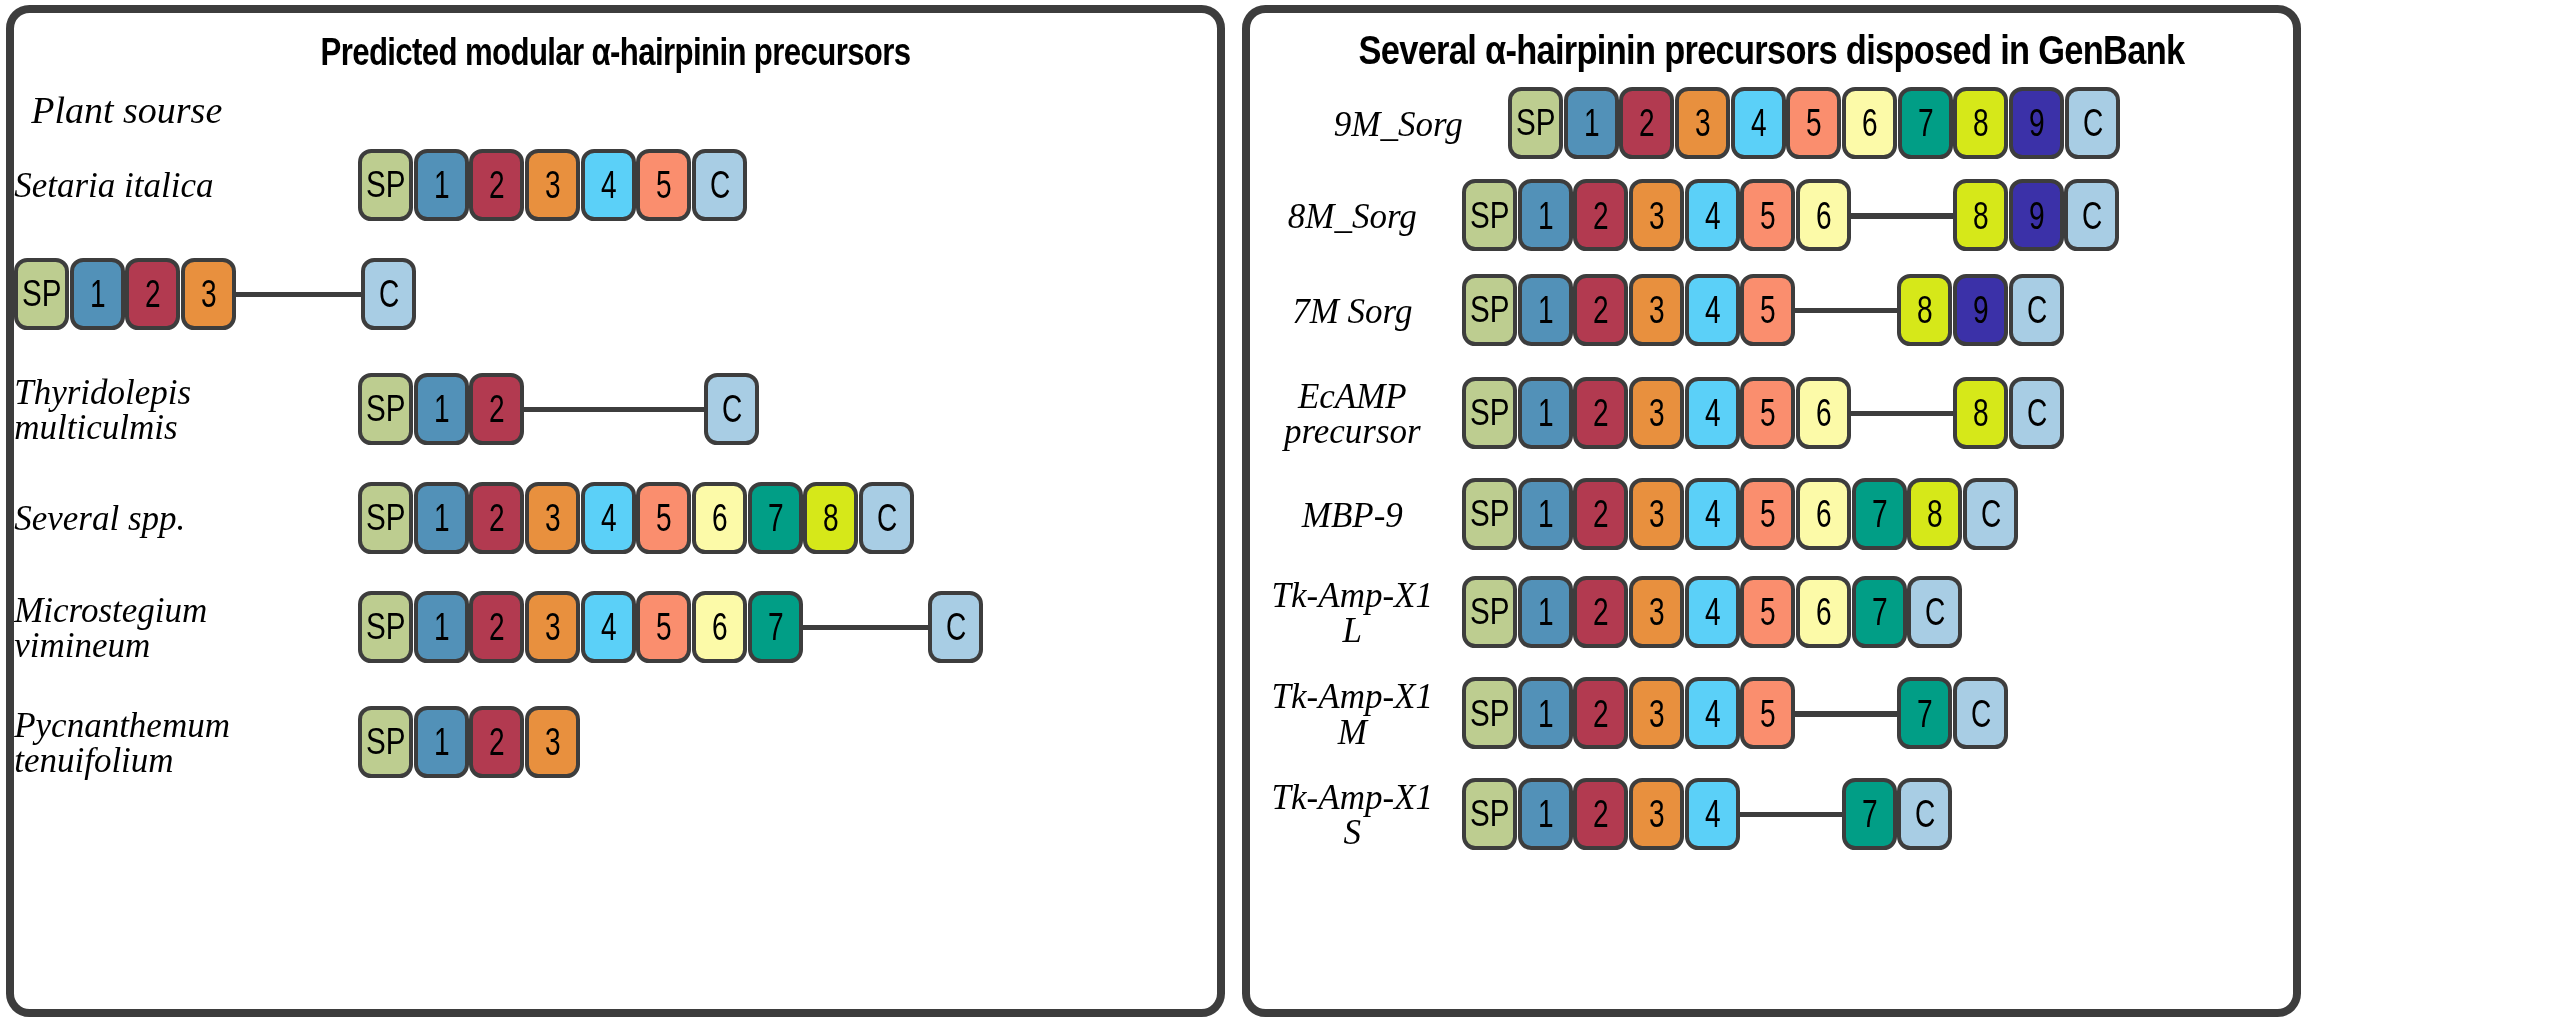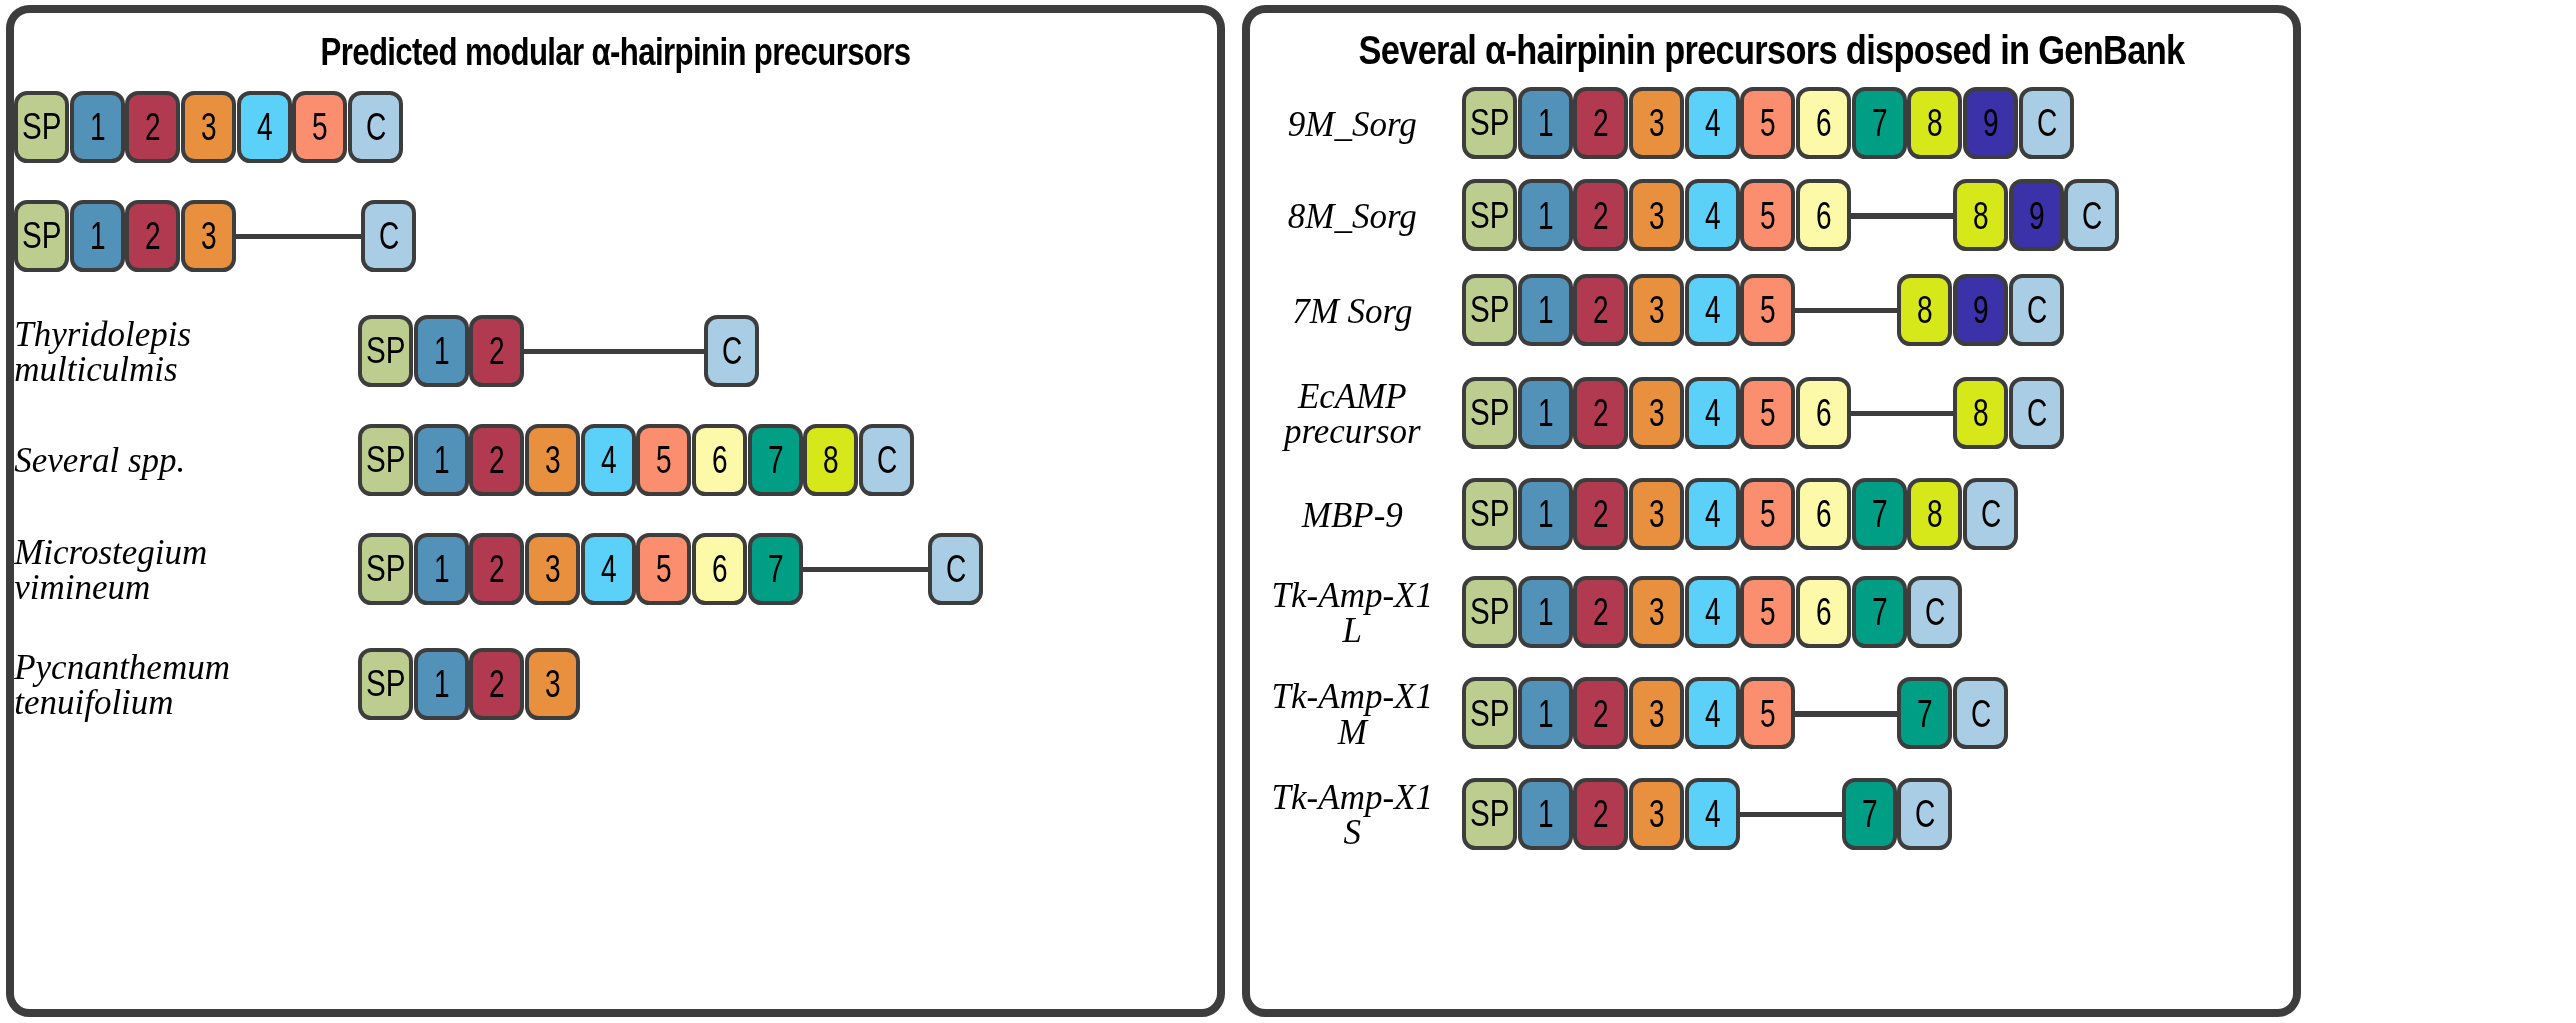--- a/index.html
+++ b/index.html
@@ -120,22 +120,24 @@
   .panel-left .rows{margin-top:3.1px;}
   .panel-right .rows{margin-top:4.7px;}
 </style>
 </head>
 <body>
 
 <div class="figure">
 
   <div class="panel panel-left">
     <div class="panel-title">Predicted modular α-hairpinin precursors</div>
+    <div class="section-label">Plant sourse</div>
     <div class="rows" id="left-rows">
         <div class="row" style="height: 103px;">
+          <div class="row-label">Setaria italica</div>
           <div class="track">
             <div class="mod sp" style="left: 0px; background: rgb(189, 205, 144);">
               <span>SP</span>
             </div>
             <div class="mod" style="left: 56px; background: rgb(82, 145, 184);">
               <span>1</span>
             </div>
             <div class="mod" style="left: 111px; background: rgb(178, 58, 80);">
               <span>2</span>
             </div>
@@ -278,21 +280,21 @@
               <span>3</span>
             </div>
           </div>
         </div>
       </div>
   </div>
 
   <div class="panel panel-right">
     <div class="panel-title">Several α-hairpinin precursors disposed in GenBank</div>
     <div class="rows" id="right-rows">
-        <div class="row" style="height: 93px;">
+        <div class="row" style="height: 93px; padding-left: 46px;">
           <div class="row-label">9M_Sorg</div>
           <div class="track">
             <div class="mod sp" style="left: 0px; background: rgb(189, 205, 144);">
               <span>SP</span>
             </div>
             <div class="mod" style="left: 56px; background: rgb(82, 145, 184);">
               <span>1</span>
             </div>
             <div class="mod" style="left: 111px; background: rgb(178, 58, 80);">
               <span>2</span>

